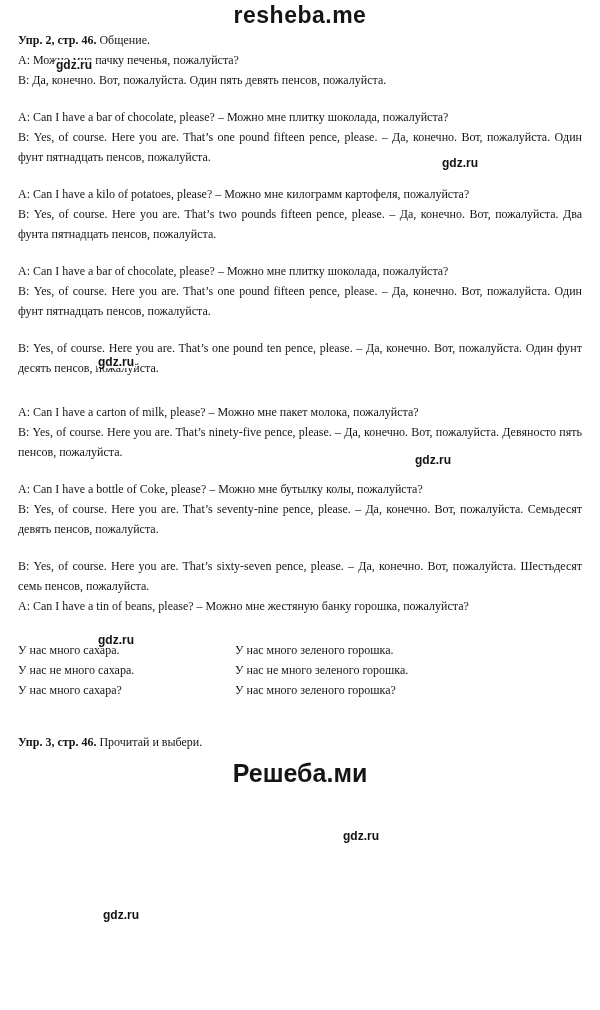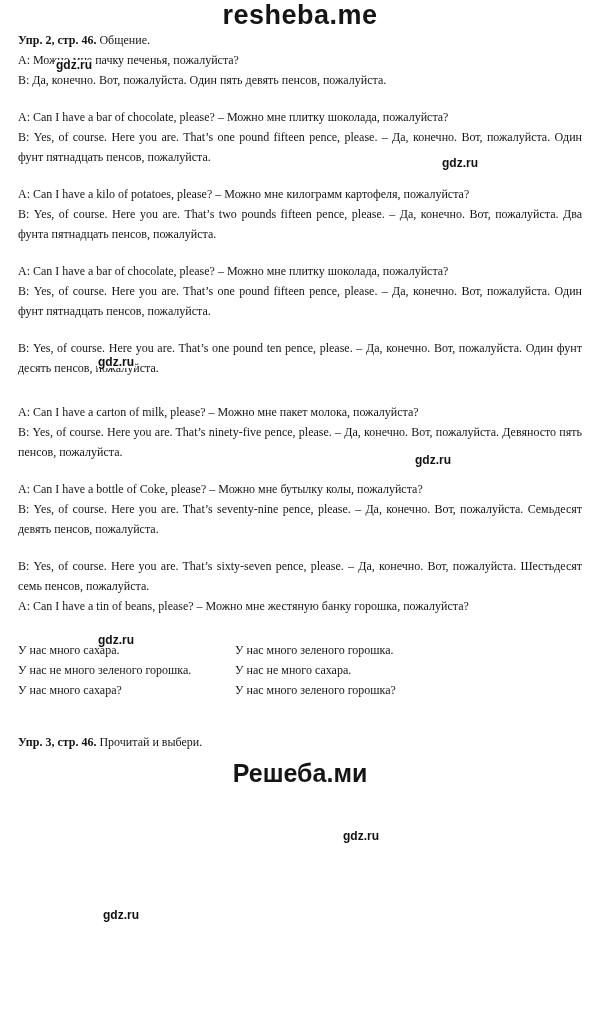--- a/index.html
+++ b/index.html
@@ -11,21 +11,21 @@
     background: #ffffff;
     color: #151515;
     font-family: "Liberation Serif", serif;
     overflow: hidden;
   }
   .site-header {
     padding-top: 2px;
     text-align: center;
     font-family: "Liberation Sans", sans-serif;
     font-weight: bold;
-    font-size: 27px;
+    font-size: 23px;
     line-height: 27px;
     letter-spacing: 0.5px;
   }
   .content {
     padding: 1px 18px 0 18px;
     font-size: 12px;
     line-height: 20px;
   }
   .section { margin: 0 0 17px 0; }
   .section.gap-lg { margin-bottom: 24px; }
@@ -114,22 +114,22 @@
     </div>
 
     <div class="section gap-lg">
       <div class="line">В: Yes, of course. Here you are. That’s sixty-seven pence, please. – Да, конечно. Вот, пожалуйста. Шестьдесят семь пенсов, пожалуйста.</div>
       <div class="line">А: Can I have a tin of beans, please? – Можно мне жестяную банку горошка, пожалуйста?</div>
     </div>
 
     <div class="pairs">
       <div class="cell">У нас много сахара.</div>
       <div class="cell">У нас много зеленого горошка.</div>
+      <div class="cell">У нас не много сахара.</div>
       <div class="cell">У нас не много зеленого горошка.</div>
-      <div class="cell">У нас не много сахара.</div>
       <div class="cell">У нас много сахара?</div>
       <div class="cell">У нас много зеленого горошка?</div>
     </div>
 
     <div class="ex3-line">
       <span class="num">Упр. 3, стр. 46.</span>
       <span>Прочитай и выбери.</span>
     </div>
 
   </div>

